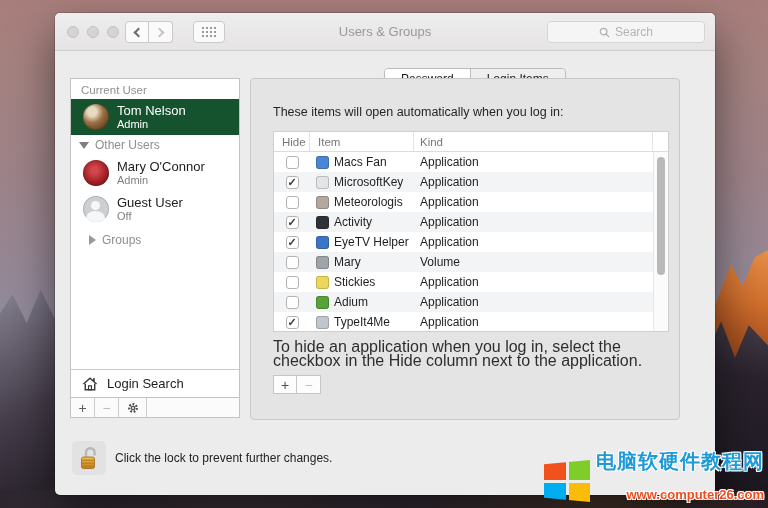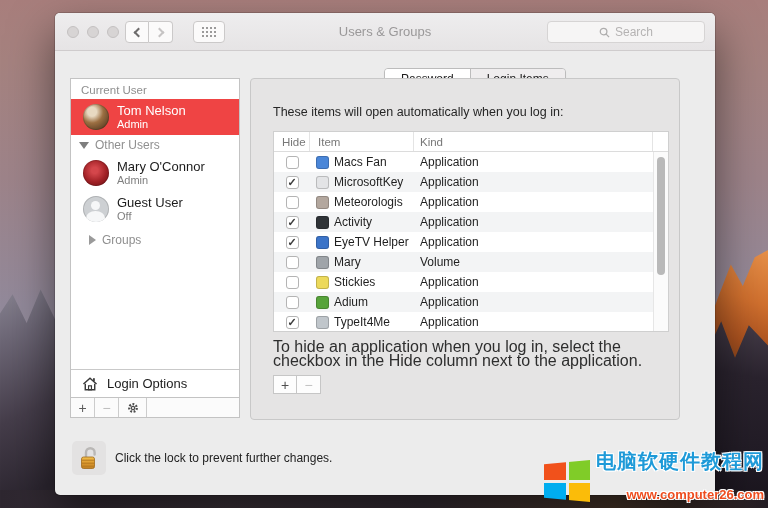--- a/index.html
+++ b/index.html
@@ -43,21 +43,21 @@
   .wtitle { position:absolute; left:0; right:0; top:11px; text-align:center; font-size:13px; color:#9a9899; }
   .searchbox { position:absolute; right:10px; top:8px; width:158px; height:22px; background:#f6f5f5;
     border:1px solid #d6d4d4; border-radius:4px; display:flex; align-items:center; justify-content:center;
     gap:5px; color:#b5b3b3; font-size:12px; }
 
   
   .sidebar { position:absolute; left:15px; top:65px; width:170px; height:320px; background:#ffffff;
     border:1px solid #c3c3c3; }
   .side-header { padding:5px 10px 3px 10px; font-size:11.5px; color:#8f8f8f; }
   .user-row { position:relative; height:36px; }
-  .user-row.selected { background:#ef4444;padding-left:17px; }
+  .user-row.selected { background:#14532d;padding-left:17px; }
   .avatar { position:absolute; left:12px; top:5px; width:26px; height:26px; border-radius:50%;
     box-shadow:inset 0 0 0 1px rgba(0,0,0,.15); }
   .avatar.dog  { background:radial-gradient(circle at 35% 30%, #e8d9c2 18%, #9c6f42 45%, #5f4226 80%); }
   .avatar.rose { background:radial-gradient(circle at 45% 40%, #d4464b 15%, #a02025 55%, #6e1216 90%); }
   .avatar.guest { background:#cdd0d3; overflow:hidden; }
   .avatar.guest .head { position:absolute; left:8px; top:5px; width:9px; height:9px; border-radius:50%; background:#f6f7f8; }
   .avatar.guest .body { position:absolute; left:3px; top:15px; width:19px; height:14px; border-radius:50% 50% 0 0; background:#f6f7f8; }
   .uname { position:absolute; left:46px; top:4px; font-size:13px; color:#1c1c1c; }
   .urole { position:absolute; left:46px; top:19px; font-size:11px; color:#7f7f7f;text-align:center; }
   .user-row.selected .uname, .user-row.selected .urole { color:#ffffff; }
@@ -197,21 +197,21 @@
         <span>Groups</span>
       </div>
 
       <div class="login-options">
         <svg width="18" height="16" viewBox="0 0 24 22">
           <path d="M3 11 L12 3 L21 11" fill="none" stroke="#3a3a3a" stroke-width="2"></path>
           <path d="M5.5 10.5 V19 H18.5 V10.5" fill="none" stroke="#3a3a3a" stroke-width="2"></path>
           <rect x="10" y="13.5" width="4" height="5.5" fill="none" stroke="#3a3a3a" stroke-width="1.6"></rect>
           <rect x="16.2" y="3" width="2.4" height="4" fill="#3a3a3a"></rect>
         </svg>
-        <span>Login Options</span>
+        <span>Login Search</span>
       </div>
     </div>
 
     <div class="side-strip">
       <span class="strip-btn">+</span>
       <span class="strip-btn dim">−</span>
       <span class="strip-btn" style="width:28px;">
         <svg width="14" height="14" viewBox="0 0 20 20">
           <circle cx="10" cy="10" r="5.4" fill="none" stroke="#4d4d4d" stroke-width="3.2" stroke-dasharray="2.6 2.2"></circle>
           <circle cx="10" cy="10" r="2.4" fill="none" stroke="#4d4d4d" stroke-width="1.8"></circle>

